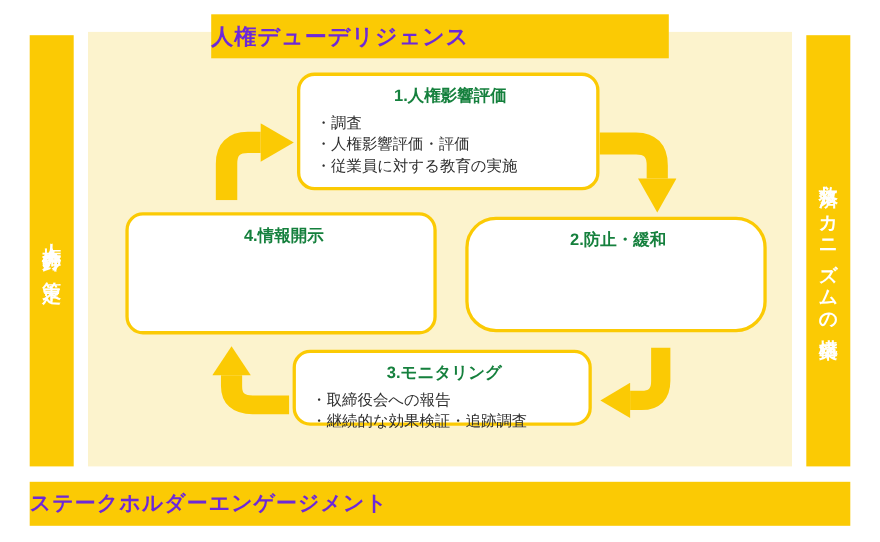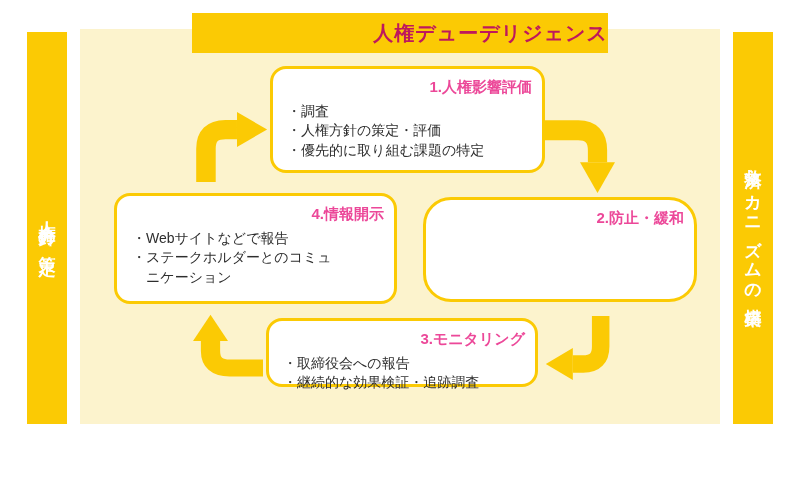--- a/index.html
+++ b/index.html
@@ -1,35 +1,35 @@
 <!DOCTYPE html>
 <html><head>
 <meta charset="utf-8">
 <style>
   html,body{margin:0;padding:0;background:#ffffff;}
   body{font-family:"Liberation Sans","DejaVu Sans",sans-serif;}
   .stage{position:relative;width:800px;height:493px;background:#ffffff;overflow:hidden;}
 
   .cream-panel{position:absolute;left:80px;top:29px;width:640px;height:395px;background:#FCF3CD;}
 
-  .banner{position:absolute;background:#FBCA04;color:#be185d;font-weight:700;
-          display:flex;align-items:center;justify-content:flex-end;letter-spacing:1px;}
+  .banner{position:absolute;background:#FBCA04;color:#6d28d9;font-weight:700;
+          display:flex;align-items:center;justify-content:flex-start;letter-spacing:1px;}
   .banner-top{left:192px;top:13px;width:416px;height:40px;font-size:20px;}
   .banner-bottom{left:27px;top:438px;width:746px;height:40px;font-size:19px;}
 
   .side-bar{position:absolute;top:32px;width:40px;height:392px;background:#FBCA04;
             color:#ffffff;font-weight:700;font-size:17px;letter-spacing:3px;
             display:flex;align-items:center;justify-content:center;
             writing-mode:vertical-rl;text-orientation:upright;}
   .side-bar-left{left:27px;}
   .side-bar-right{left:733px;}
 
   .step-box{position:absolute;background:#ffffff;border:3px solid #FBCA04;border-radius:16px;
             box-sizing:border-box;padding:9px 10px 6px 14px;}
-  .step-box h3{margin:0 0 5px 0;font-size:15px;font-weight:700;color:#ec4899;text-align:right;}
+  .step-box h3{margin:0 0 5px 0;font-size:15px;font-weight:700;color:#15803d;text-align:center;}
   .step-box ul{margin:0;padding:0;list-style:none;}
   .step-box li{font-size:14px;color:#2e2e2e;line-height:1.38;
                padding-left:1em;text-indent:-1em;white-space:pre-line;}
   .step-box li::before{content:"・";}
 
   #box1{left:270px;top:66px;width:275px;height:107px;}
   #box2{left:423px;top:197px;width:274px;height:105px;border-radius:28px;}
   #box3{left:266px;top:318px;width:272px;height:69px;}
   #box4{left:114px;top:193px;width:283px;height:111px;padding-left:15px;}
 
@@ -57,46 +57,41 @@
   </div>
 
   <div class="side-bar side-bar-right">
     <span>救済メカニズムの構築</span>
   </div>
 
   <div class="step-box" id="box1">
     <h3>1.人権影響評価</h3>
     <ul>
         <li>調査</li>
-        <li>人権方針の策定・評価</li>
-        <li>優先的に取り組む課題の特定</li>
+        <li>人権影響評価・評価</li>
+        <li>従業員に対する教育の実施</li>
       </ul>
   </div>
 
   <div class="step-box" id="box2">
     <h3>2.防止・緩和</h3>
     <ul>
       </ul>
   </div>
 
   <div class="step-box" id="box3">
     <h3>3.モニタリング</h3>
     <ul>
         <li>取締役会への報告</li>
         <li>継続的な効果検証・追跡調査</li>
       </ul>
   </div>
 
   <div class="step-box" id="box4">
     <h3>4.情報開示</h3>
-    <ul>
-        <li>Webサイトなどで報告</li>
-        <li>ステークホルダーとのコミュ
-ニケーション</li>
-      </ul>
   </div>
 
   <svg class="arrow" id="arrow-tl" viewBox="0 0 88 80" preserveAspectRatio="none">
     <path d="M 18,80 V 42 Q 18,20 40,20 H 53"></path>
     <polygon points="53,0 53,40 87,20"></polygon>
   </svg>
 
   <svg class="arrow" id="arrow-tr" viewBox="0 0 80 88" preserveAspectRatio="none">
     <path d="M 0,18 H 38 Q 60,18 60,40 V 53"></path>
     <polygon points="80,53 40,53 60,87"></polygon>
@@ -105,14 +100,17 @@
   <svg class="arrow" id="arrow-br" viewBox="0 0 88 80" preserveAspectRatio="none">
     <path d="M 70,0 V 38 Q 70,60 48,60 H 35"></path>
     <polygon points="35,80 35,40 1,60"></polygon>
   </svg>
 
   <svg class="arrow" id="arrow-bl" viewBox="0 0 80 88" preserveAspectRatio="none">
     <path d="M 80,70 H 42 Q 20,70 20,48 V 35"></path>
     <polygon points="0,35 40,35 20,1"></polygon>
   </svg>
 
+  <div class="banner banner-bottom">
+    <span>ステークホルダーエンゲージメント</span>
+  </div>
 
 </div>
 
 </body></html>

